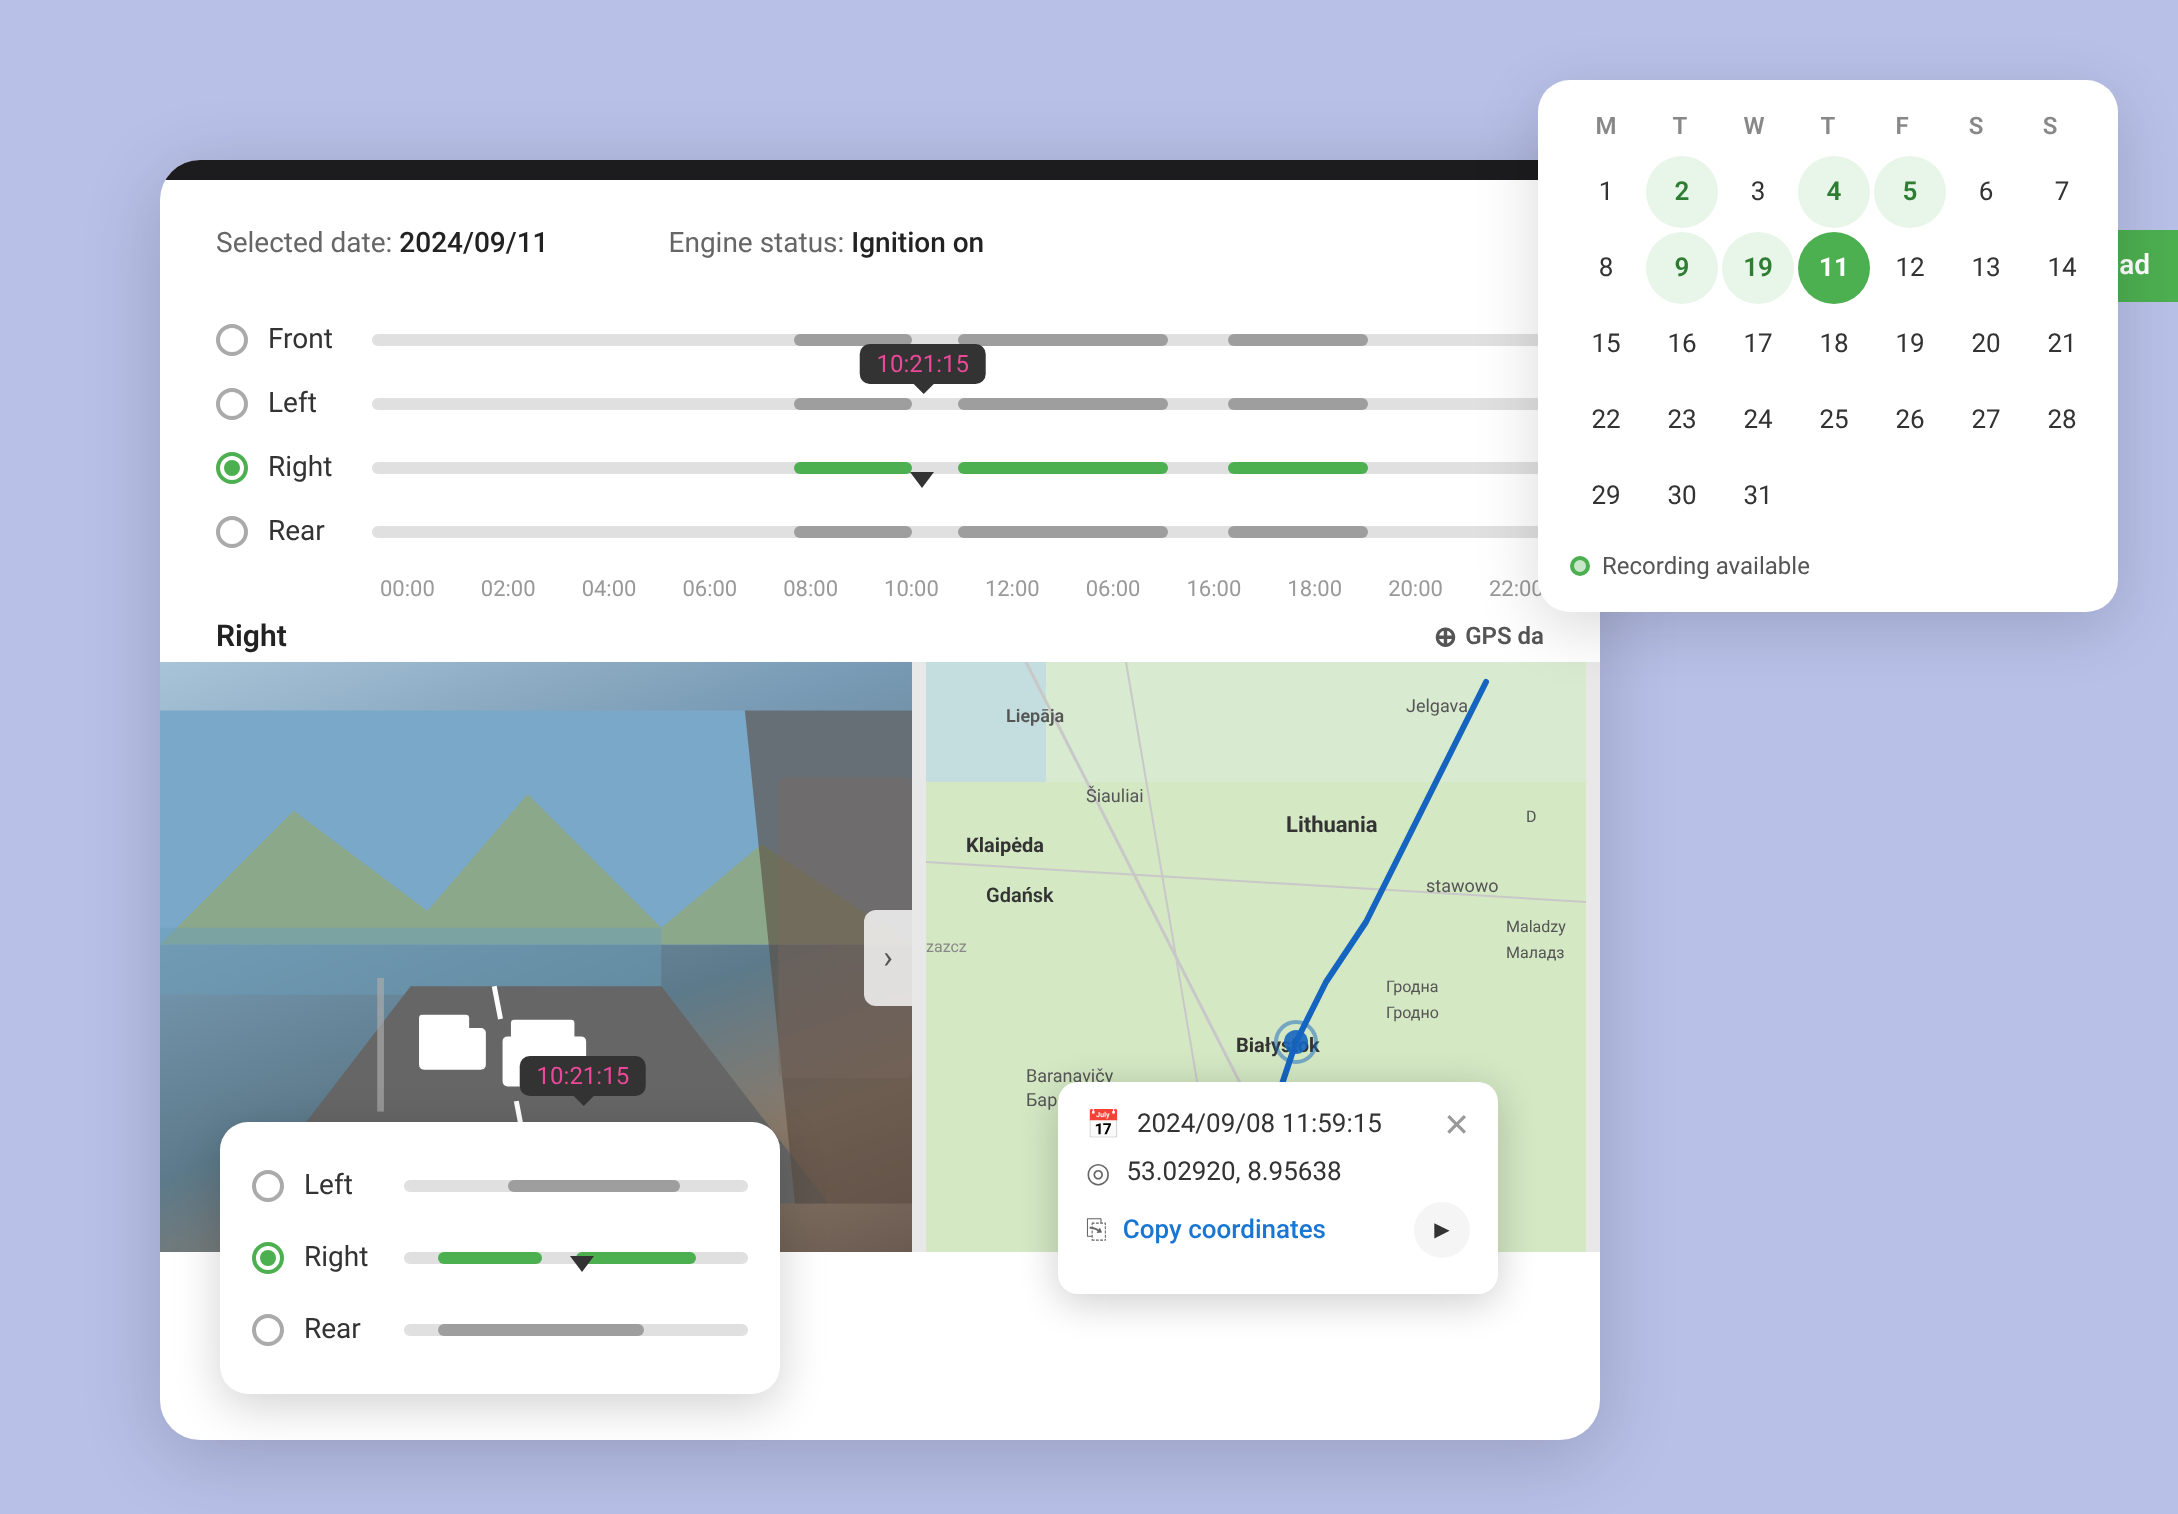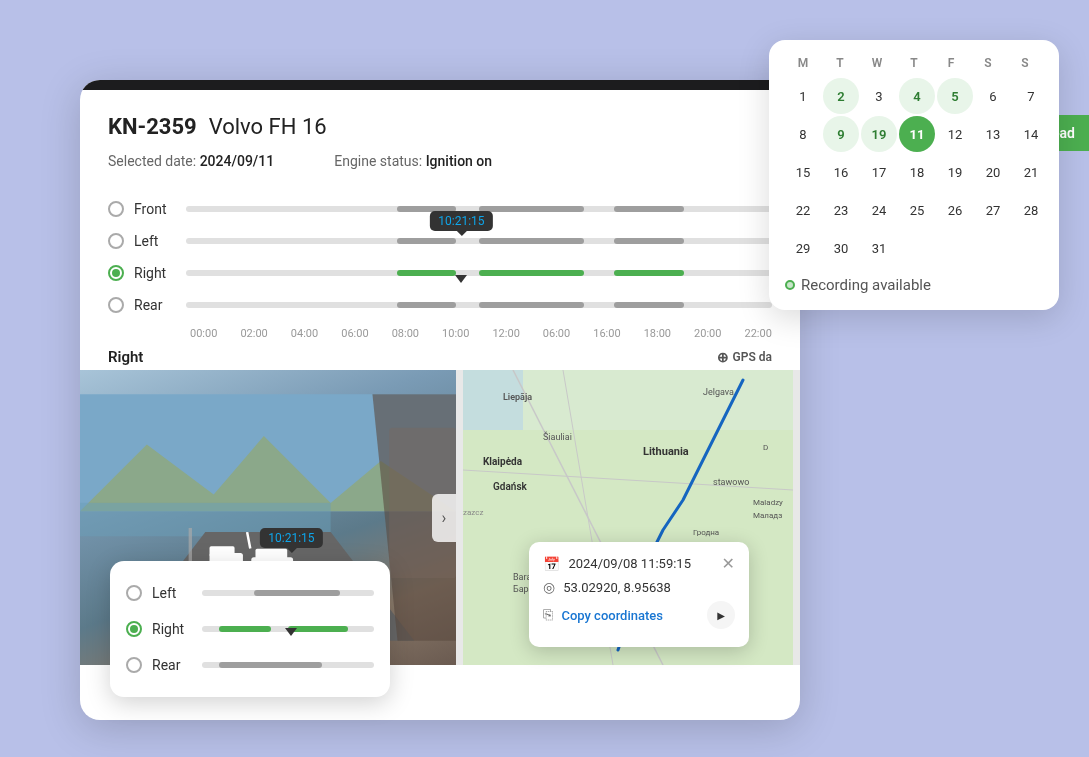--- a/index.html
+++ b/index.html
@@ -134,21 +134,21 @@
       border-radius: 3px;
     }
 
     .seg-gray { background: #9e9e9e; }
     .seg-green { background: #4caf50; }
 
     
     .time-tooltip {
       position: absolute;
       background: #333;
-      color: #0ea5e9;
+      color: #ec4899;
       font-size: 12px;
       padding: 3px 8px;
       border-radius: 5px;
       white-space: nowrap;
       top: -28px;
       transform: translateX(-50%);
       z-index: 10;
     }
     .time-tooltip::after {
       content: '';
@@ -283,21 +283,21 @@
       background: #4caf50;
       color: white;
       font-weight: 700;
     }
 
     .cal-legend {
       display: flex;
       align-items: center;
       gap: 6px;
       margin-top: 10px;
-      font-size: 15px;
+      font-size: 12px;
       color: #555;
     }
     .legend-dot {
       width: 10px;
       height: 10px;
       border-radius: 50%;
       background: #c8e6c9;
       border: 2px solid #4caf50;
     }
 
@@ -422,24 +422,20 @@
 </head>
 <body>
 
 <div style="position:absolute;inset:0;background:#b8c0e8;"></div>
 
 <div class="main-card">
 
   <div style="height:10px;background:#1c1c1e;border-radius:20px 20px 0 0;"></div>
 
   <div class="card-header">
-    <div class="vehicle-title">
-      <span class="vehicle-id">KN-2359</span>
-      <span class="vehicle-name">Volvo FH 16</span>
-    </div>
     <div class="meta-row">
       <div class="meta-item">
         <span class="label">Selected date:</span>
         <span class="value">2024/09/11</span>
       </div>
       <div class="meta-item">
         <span class="label">Engine status:</span>
         <span class="value">Ignition on</span>
       </div>
     </div>

